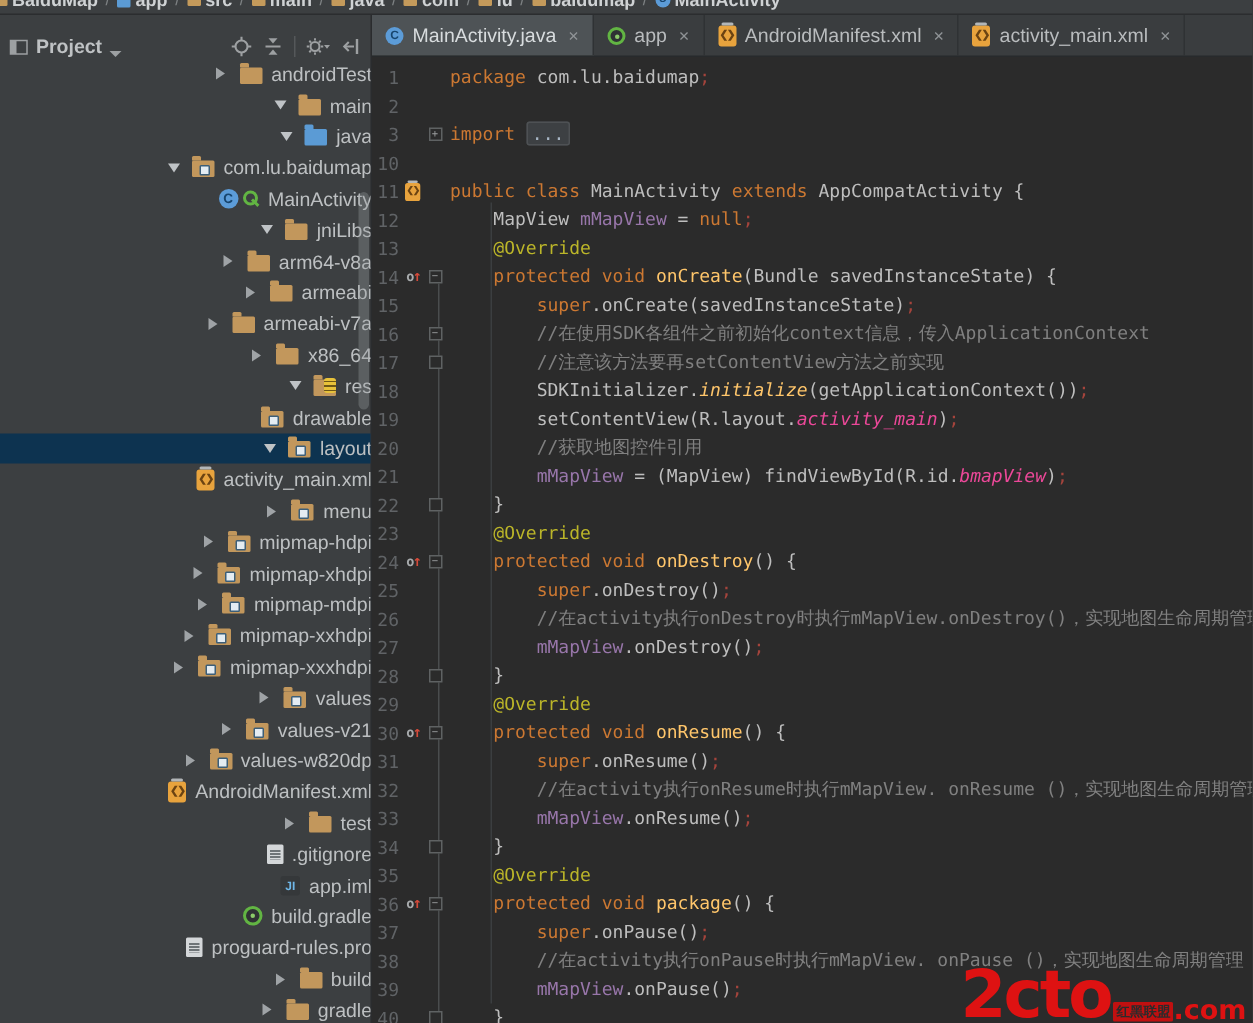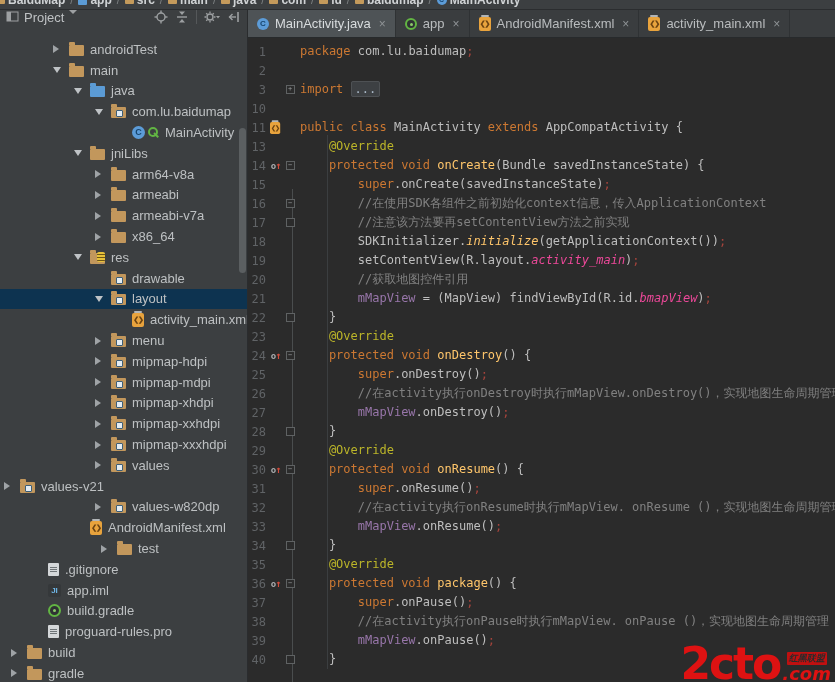--- a/index.html
+++ b/index.html
@@ -21,29 +21,29 @@
   .bci-module { width:9px; height:9px; background:#5B9BD5; border-radius:1px; }
   .bci-class { width:10px; height:10px; border-radius:50%; background:#5C9CD8; color:#17456E;
     font-size:7px; font-weight:bold; text-align:center; line-height:10px; }
 
   
   #main { position:absolute; top:10px; left:0; width:835px; height:672px; display:flex; }
 
   
   #project-panel { position:relative; width:248px; height:672px; background:#3C3F41;
     border-right:1px solid #2A2C2E; overflow:hidden; }
-  #panel-header { height:28px; display:flex; align-items:flex-start; padding:0 6px; gap:5px; }
+  #panel-header { height:28px; display:flex; align-items:flex-end; padding:0 6px; gap:5px;font-weight:bold; }
   #panel-title { color:#BFC2C4; font-size:13px; }
   .hdr-icons { margin-left:auto; display:flex; align-items:center; gap:7px; }
   .hdr-sep { width:1px; height:14px; background:#55585A; }
   .chev { width:0; height:0; border-left:4px solid transparent; border-right:4px solid transparent;
     border-top:4px solid #9DA0A2; display:inline-block; }
 
   #tree { position:absolute; top:29px; left:0; width:248px; bottom:0; overflow:hidden; }
-  .trow { height:20.8px; display:flex; align-items:center; white-space:nowrap; overflow:hidden; }
+  .trow { height:20.8px; display:flex; align-items:center; white-space:nowrap; overflow:hidden;justify-content:flex-end; }
   .trow.sel { background:#0D3350; }
   .t-arrow { width:20px; flex:0 0 20px; display:flex; align-items:center; justify-content:flex-start; padding-left:4px; }
   .t-arrow.collapsed::before { content:""; width:0; height:0;
     border-left:6px solid #9FA3A6; border-top:4px solid transparent; border-bottom:4px solid transparent; }
   .t-arrow.expanded::before { content:""; width:0; height:0;
     border-top:6px solid #BFC3C6; border-left:4px solid transparent; border-right:4px solid transparent; }
   .t-label { color:#BDC0C2; font-size:13px; margin-left:6px; }
 
   
   .tic { position:relative; display:inline-block; flex:0 0 auto; }
@@ -115,21 +115,21 @@
   .c-semi { color:#A5443C; }
   .c-chip { background:#3D4043; border:1px solid #4E5154; border-radius:2px; color:#A9B7C6; padding:0 3px; }
 
   #fold-guide-line { position:absolute; left:44px; top:151px; bottom:0; width:1px; background:#4A4D4E; }
   #indent-guide { position:absolute; left:79px; top:97px; height:534px; width:1px; background:#3B3E40; }
 
   
   #watermark { position:absolute; right:4px; bottom:0; display:flex; align-items:flex-end; z-index:5; }
   #wm-brand { color:#DE1212; font-size:44px; font-weight:bold; letter-spacing:-2px;
     line-height:0.82; font-family:"DejaVu Sans", sans-serif; }
-  #wm-col { display:flex; flex-direction:column; align-items:center; margin-left:2px;font-style:italic; }
+  #wm-col { display:flex; flex-direction:row; align-items:flex-end; margin-left:2px; }
   #wm-badge { background:#C01010; color:#2B2B2B; font-size:9px; font-weight:bold;
     padding:0 2px; border-radius:1px; margin-bottom:1px; }
   #wm-tld { color:#DE1212; font-size:18px; font-weight:bold; line-height:0.9;
     font-family:"DejaVu Sans", sans-serif; }
 
   svg.hicon { display:block; }
 </style>
 </head>
 <body>
 
@@ -307,26 +307,26 @@
             <span class="t-label">menu</span>
           </div>
           <div class="trow" style="padding-left: 91px;">
             <span class="t-arrow collapsed"></span>
             <span class="tic tic-resitem-folder"></span>
             <span class="t-label">mipmap-hdpi</span>
           </div>
           <div class="trow" style="padding-left: 91px;">
             <span class="t-arrow collapsed"></span>
             <span class="tic tic-resitem-folder"></span>
+            <span class="t-label">mipmap-xhdpi</span>
+          </div>
+          <div class="trow" style="padding-left: 91px;">
+            <span class="t-arrow collapsed"></span>
+            <span class="tic tic-resitem-folder"></span>
             <span class="t-label">mipmap-mdpi</span>
-          </div>
-          <div class="trow" style="padding-left: 91px;">
-            <span class="t-arrow collapsed"></span>
-            <span class="tic tic-resitem-folder"></span>
-            <span class="t-label">mipmap-xhdpi</span>
           </div>
           <div class="trow" style="padding-left: 91px;">
             <span class="t-arrow collapsed"></span>
             <span class="tic tic-resitem-folder"></span>
             <span class="t-label">mipmap-xxhdpi</span>
           </div>
           <div class="trow" style="padding-left: 91px;">
             <span class="t-arrow collapsed"></span>
             <span class="tic tic-resitem-folder"></span>
             <span class="t-label">mipmap-xxxhdpi</span>
@@ -443,20 +443,26 @@
               <span class="gfold"></span>
               <span class="codeln"></span>
             </div>
             <div class="crow">
               <span class="lnum">11</span>
               <span class="gico">
                 <span class="tic tic-xml small"></span>
               </span>
               <span class="gfold"></span>
               <span class="codeln"><span class="c-kw">public class</span><span class="c-pl"> MainActivity </span><span class="c-kw">extends</span><span class="c-pl"> AppCompatActivity {</span></span>
+            </div>
+            <div class="crow">
+              <span class="lnum">12</span>
+              <span class="gico"></span>
+              <span class="gfold"></span>
+              <span class="codeln"><span class="c-pl">    MapView </span><span class="c-field">mMapView</span><span class="c-pl"> = </span><span class="c-kw">null</span><span class="c-semi">;</span></span>
             </div>
             <div class="crow">
               <span class="lnum">13</span>
               <span class="gico"></span>
               <span class="gfold"></span>
               <span class="codeln"><span class="c-ann">    @Override</span></span>
             </div>
             <div class="crow">
               <span class="lnum">14</span>
               <span class="gico">

